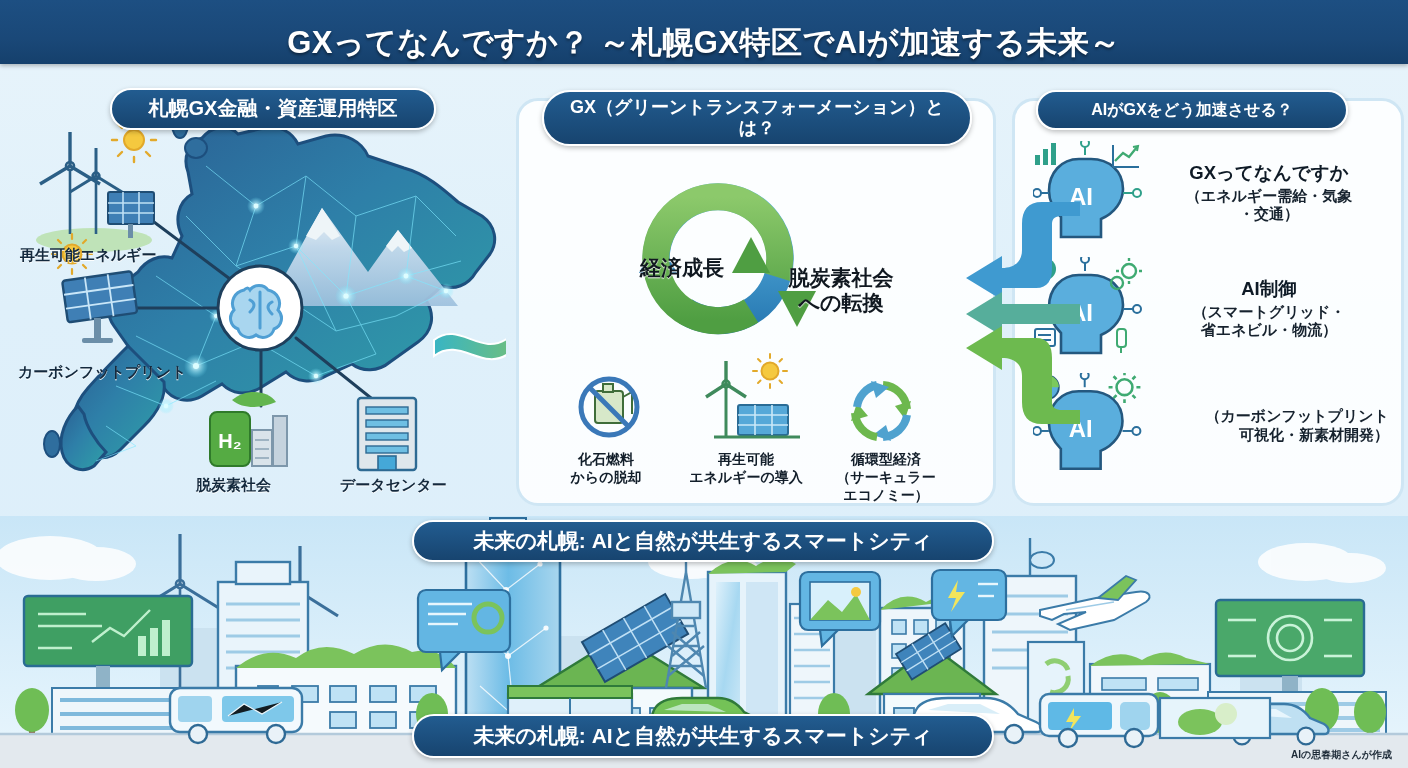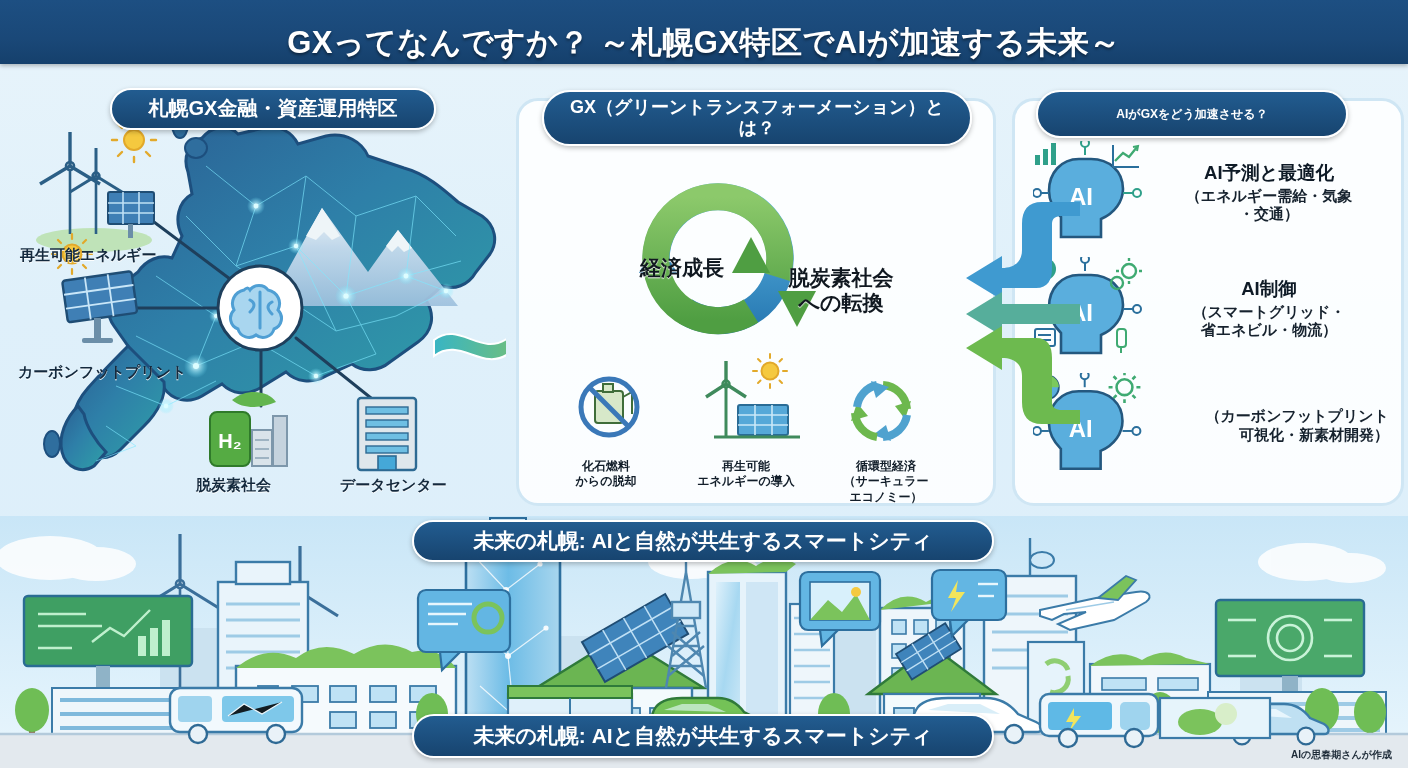--- a/index.html
+++ b/index.html
@@ -51,21 +51,21 @@
   }
 
   
   #centerpanel { left:516px; top:98px; width:480px; height:408px; }
   .loopword {
     position:absolute; font-size:21px; font-weight:bold; color:#101820;
     text-align:center; line-height:1.22; z-index:6;
     text-shadow:0 1px 1px rgba(255,255,255,.95);
   }
   .eco-item { position:absolute; width:130px; text-align:center; }
-  .eco-item .cap { font-size:12px; font-weight:bold; color:#121e2a; line-height:1.28; margin-top:20px;}
+  .eco-item .cap { font-size:14px; font-weight:bold; color:#121e2a; line-height:1.28; margin-top:12px;}
 
   
   #rightpanel { left:1012px; top:98px; width:392px; height:408px; }
   .ai-row { position:absolute; left:18px; width:356px; height:112px; display:flex; align-items:center; }
   .ai-text { margin-left:8px; text-align:center; width:232px; }
   .ai-text .t1 { font-size:18.5px; font-weight:bold; color:#0e1a26; line-height:1.2;}
   .ai-text .t2 { font-size:15px; font-weight:bold; color:#16222e; line-height:1.24; margin-top:2px;}
 
   
   #city { position:absolute; left:0; top:516px; width:1408px; height:252px; overflow:hidden;
@@ -410,21 +410,21 @@
           <path d="M100 6 L105 5 L104 10" stroke="#3faa72"></path>
         </g>
         <circle cx="52" cy="2" r="4" fill="none" stroke="#2fa08a" stroke-width="2"></circle>
         <line x1="52" y1="6" x2="52" y2="14" stroke="#2fa08a" stroke-width="2"></line>
         <circle cx="4" cy="52" r="4" fill="none" stroke="#2a6f9c" stroke-width="2"></circle>
           <line x1="8" y1="52" x2="16" y2="52" stroke="#2a6f9c" stroke-width="2"></line>
         <circle cx="104" cy="52" r="4" fill="none" stroke="#2fa08a" stroke-width="2"></circle>
           <line x1="90" y1="52" x2="100" y2="52" stroke="#2fa08a" stroke-width="2"></line>
       </svg>
       <div class="ai-text">
-        <div class="t1">AI予測と最適化</div>
+        <div class="t1">GXってなんですか</div>
         <div class="t2" style="white-space:pre-line;">（エネルギー需給・気象
 ・交通）</div>
       </div>
     </div>
 
     <div class="ai-row" style="top:152px;">
       <svg width="112" height="104" viewBox="0 0 112 104">
         <path d="M46 18 C28 18 16 32 16 50 C16 62 22 70 28 76 L28 96 L68 96 L68 78
                  C82 72 90 60 90 48 C90 30 76 18 58 18 Z" fill="#5aaedd" stroke="#24587f" stroke-width="2.6"></path>
         <text x="48" y="64" font-size="24" font-weight="bold" fill="#ffffff" text-anchor="middle" font-family="Liberation Sans, sans-serif">AI</text>
@@ -479,21 +479,21 @@
         <circle cx="104" cy="58" r="4" fill="none" stroke="#2a6f9c" stroke-width="2"></circle>
           <line x1="90" y1="58" x2="100" y2="58" stroke="#2a6f9c" stroke-width="2"></line>
       </svg>
       <div class="ai-text" style="width:244px; margin-left:2px;">
         <div class="t2" style="white-space:pre-line;text-align:right;">（カーボンフットプリント
 可視化・新素材開発）</div>
       </div>
     </div>
   </div>
 
-  <div class="pill" style="left:1036px; top:90px; width:312px; height:48px; font-size:12px;">
+  <div class="pill" style="left:1036px; top:90px; width:312px; height:40px; font-size:16px;">
     <span>AIがGXをどう加速させる？</span>
   </div>
 
   <div id="city">
     <svg width="1408" height="252" viewBox="0 0 1408 252">
       <defs>
         <linearGradient id="glass" x1="0" y1="0" x2="1" y2="1">
           <stop offset="0%" stop-color="#dff1fb"></stop>
             <stop offset="50%" stop-color="#a7d8f1"></stop>
             <stop offset="100%" stop-color="#cde8f7"></stop>

